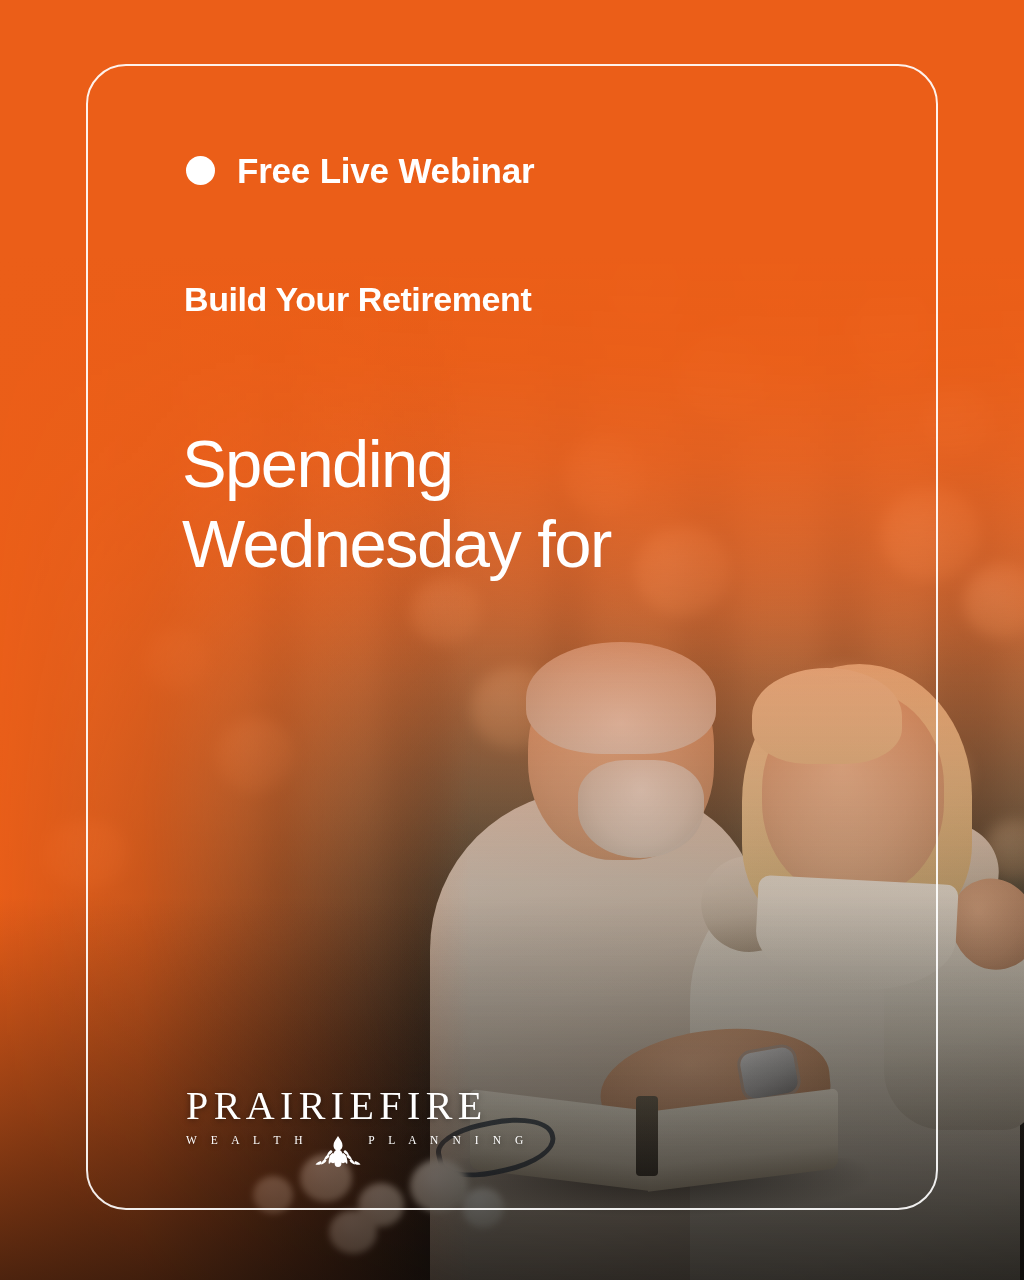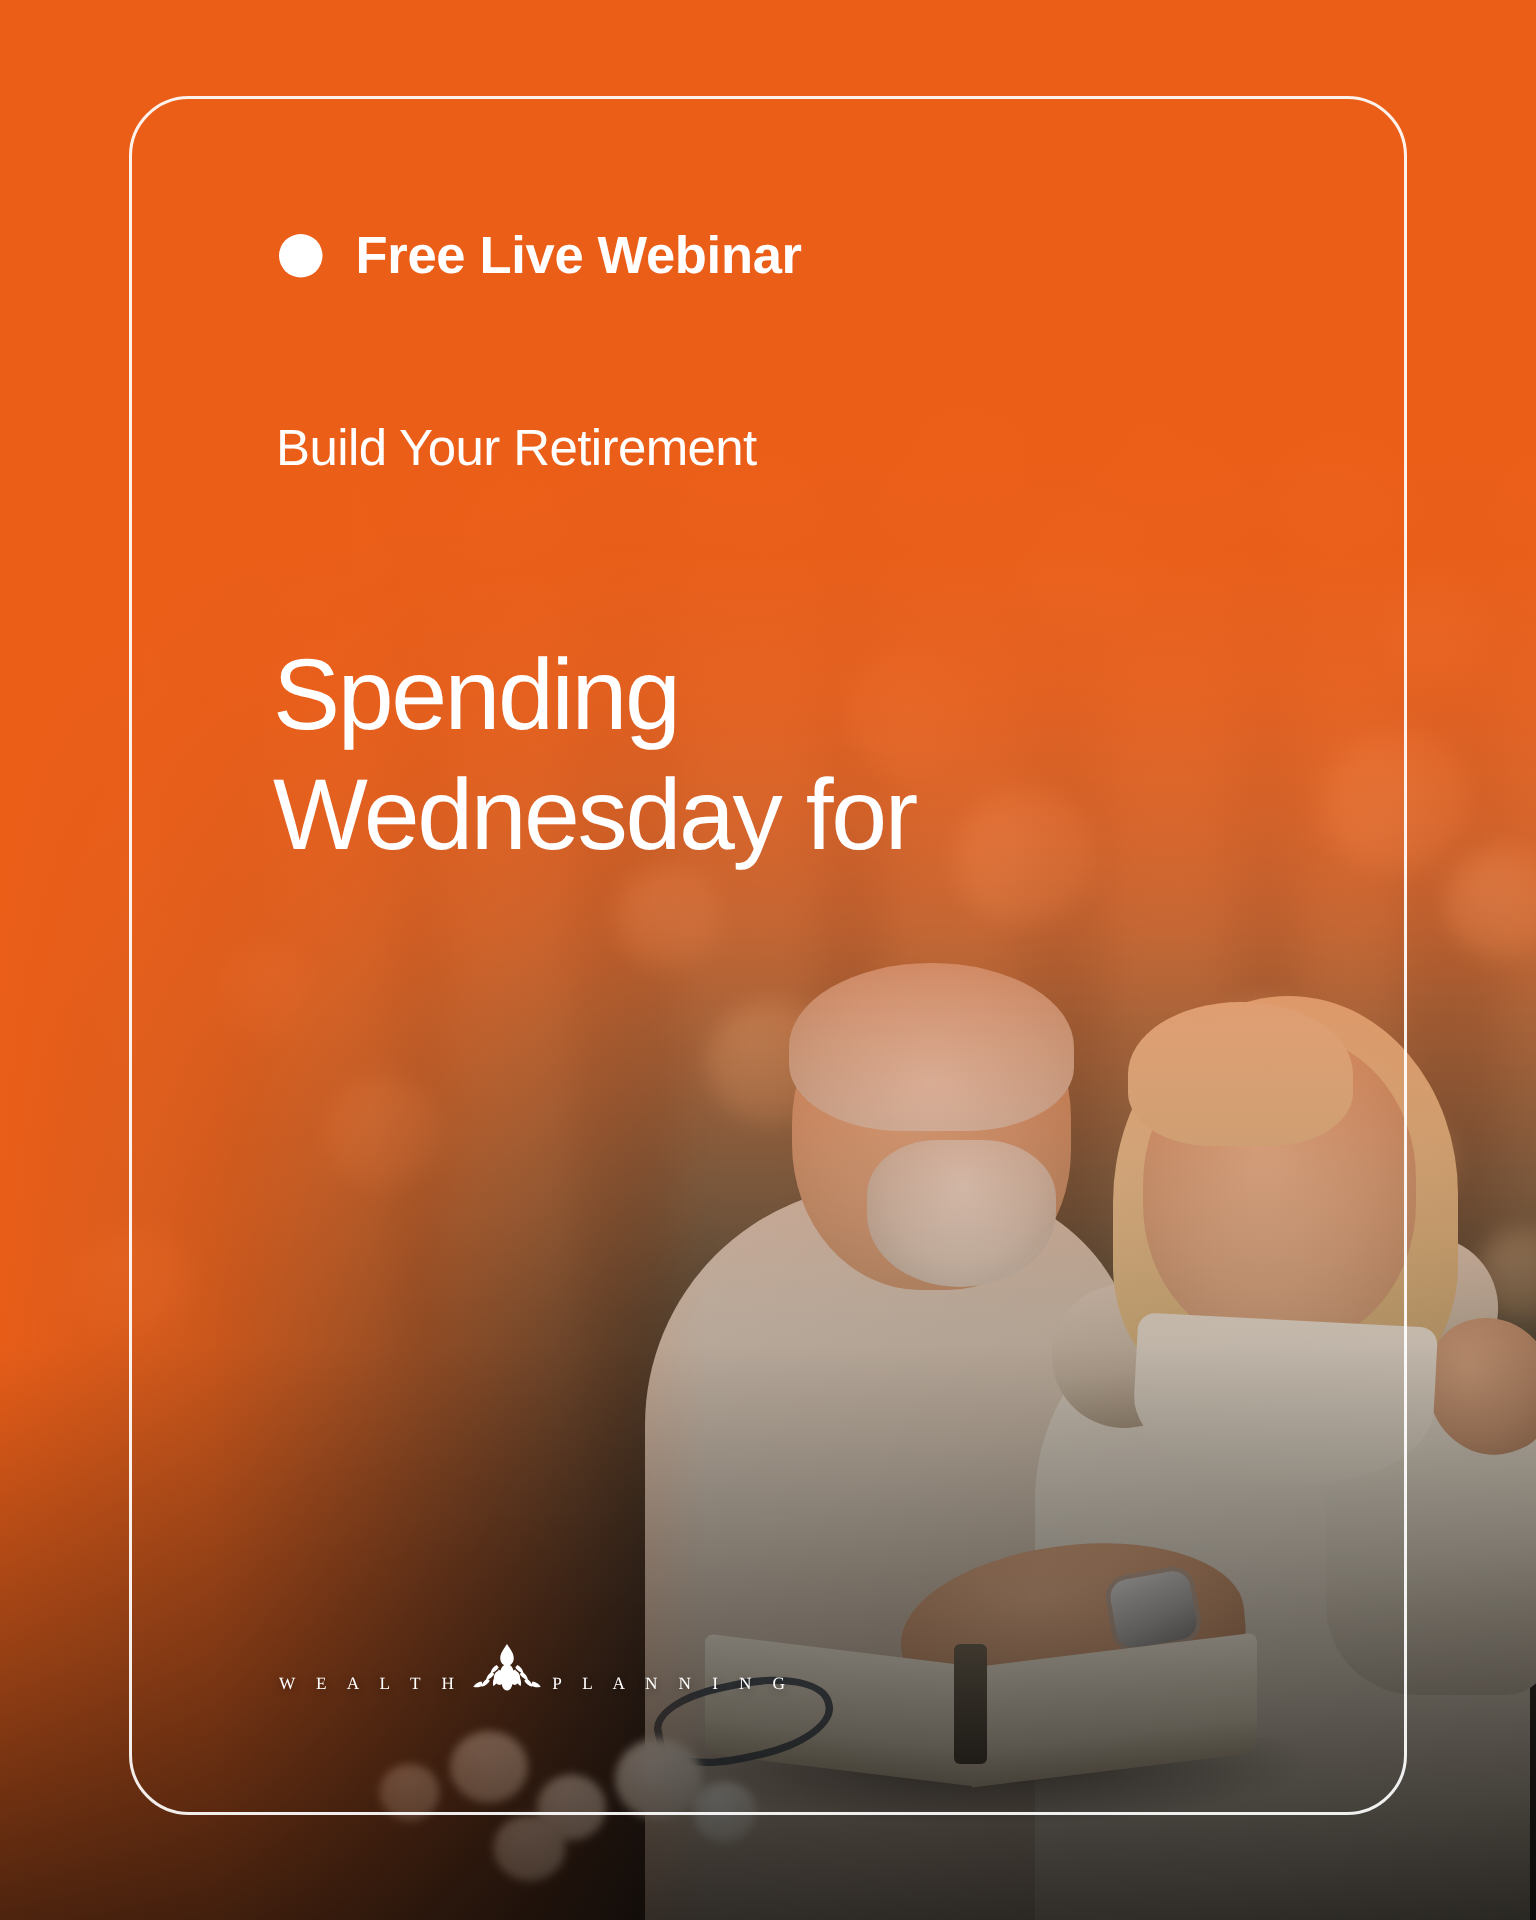--- a/index.html
+++ b/index.html
@@ -245,21 +245,21 @@
     font-size:35px; font-weight:bold;
     letter-spacing:-.2px;
     line-height:1;
     white-space:nowrap;
   }
 
   .kicker {
     position:absolute; left:184px; top:277px;
     width:520px;
     color:#ffffff;
-    font-size:34px; font-weight:normal;
+    font-size:34px; font-weight:bold;
     line-height:1.30;
     letter-spacing:-.4px;
   }
 
   .headline {
     position:absolute; left:182px; top:424px;
     width:620px;
     color:#ffffff;
     font-size:67px; font-weight:normal;
     line-height:1.19;
@@ -284,21 +284,21 @@
   .logo-word {
     color:#ffffff;
     font-family:"Liberation Serif", serif;
     font-size:40px; font-weight:normal;
     letter-spacing:5.4px;
     line-height:1;
     white-space:nowrap;
   }
   .logo-sub {
     margin-top:9px;
-    display:flex; align-items:flex-end; justify-content:space-between;
+    display:flex; align-items:flex-start; justify-content:space-between;
     width:292px;
   }
   .logo-sub span {
     color:#ffffff;
     font-family:"Liberation Serif", serif;
     font-size:11.5px; font-weight:normal;
     letter-spacing:5.6px;
     line-height:1;
     white-space:nowrap;
   }
@@ -396,20 +396,21 @@
 
     <div class="headline">
       <div>Spending</div>
       <div>Wednesday for</div>
     </div>
 
     <div class="datetime">
     </div>
 
     <div class="logo">
+      <div class="logo-word">PRAIRIEFIRE</div>
       <div class="logo-sub">
         <span>W E A L T H</span>
         <svg class="logo-emblem" viewBox="0 0 112 68">
           <g fill="#ffffff">
 
             <path d="M56 2c-5 8-9 12-9 19 0 6 4 10 9 10s9-4 9-10c0-7-4-11-9-19z"></path>
             <path d="M56 12c-2.6 4.4-4.6 6.6-4.6 10.4 0 3.3 2.1 5.4 4.6 5.4s4.6-2.1 4.6-5.4c0-3.8-2-6-4.6-10.4z" fill="#ffffff" opacity=".55"></path>
 
             <g>
               <path d="M42 30c-4 2-7 6-8 11 5-1 9-4 11-8z"></path>

